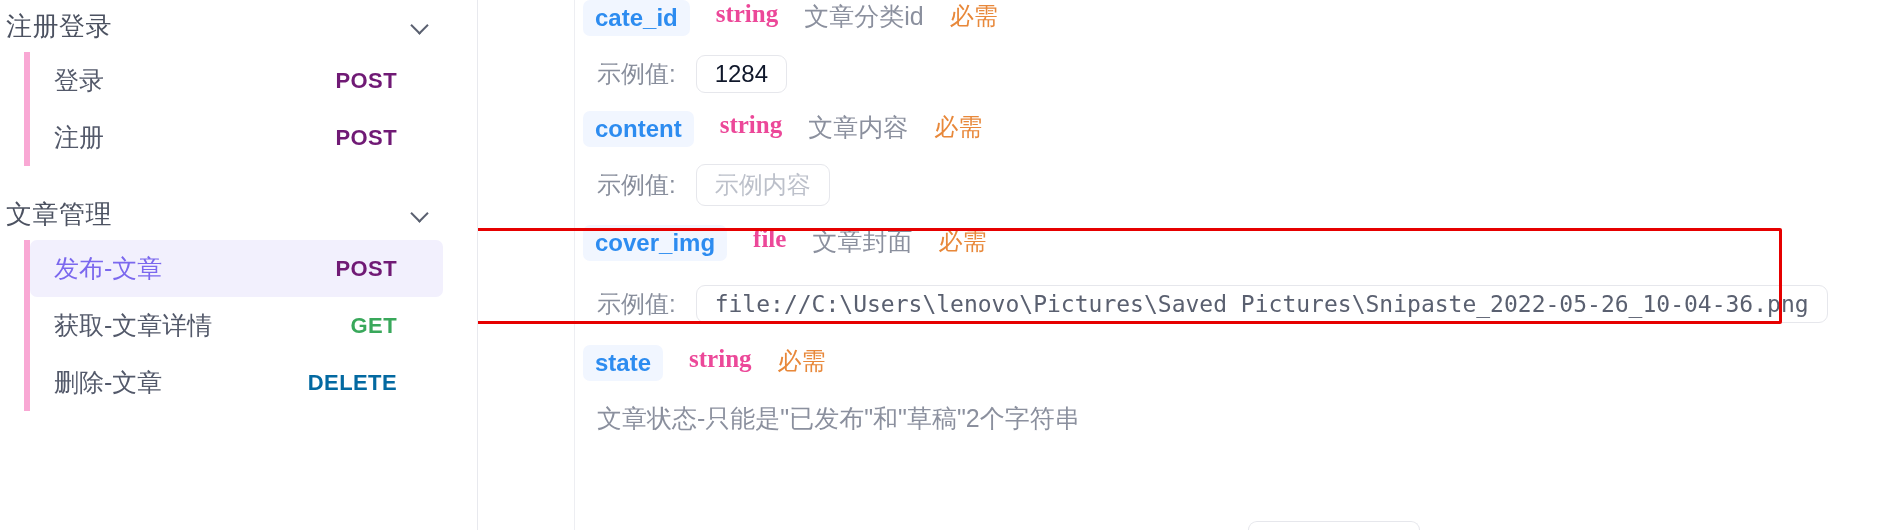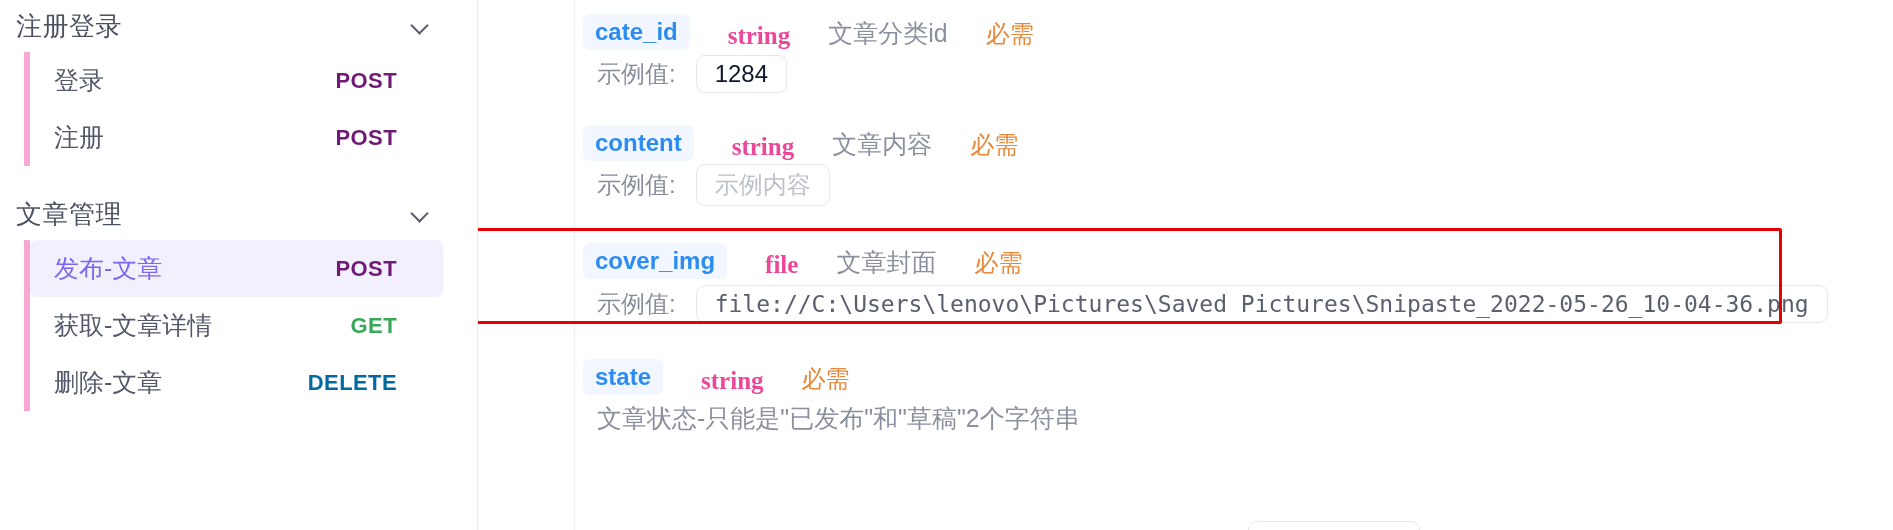--- a/index.html
+++ b/index.html
@@ -25,21 +25,21 @@
     flex: 0 0 478px;
     background: #ffffff;
     border-right: 1px solid #e8e9ee;
     overflow: hidden;
   }
   .nav-group { position: relative; }
   .group-header {
     display: flex;
     align-items: center;
     justify-content: space-between;
-    padding: 0 46px 0 16px;
+    padding: 0 46px 0 6px;
     height: 52px;
     cursor: pointer;
   }
   .group-title {
     font-size: 26px;
     color: #4c5261;
     letter-spacing: 0.5px;
     white-space: nowrap;
   }
   .chevron {
@@ -105,24 +105,24 @@
     background: #edeef2;
   }
   .param-list {
     position: absolute;
     left: 97px; right: 0; top: 0;
     padding-top: 0;
   }
   .param-block { position: relative; }
   .param-head {
     display: flex;
-    align-items: flex-end;
+    align-items: flex-start;
     height: 50px;
     padding-left: 8px;
-    gap: 16px;
+    gap: 4px;
   }
   .chip {
     display: inline-flex;
     align-items: center;
     background: #f1f6ff;
     color: #2d8cf0;
     font-size: 24px;
     font-weight: 600;
     border-radius: 7px;
     padding: 4px 12px;

